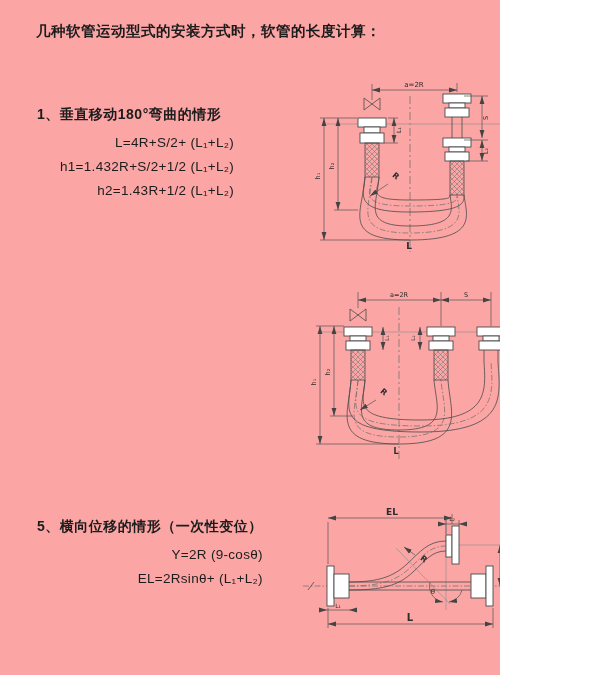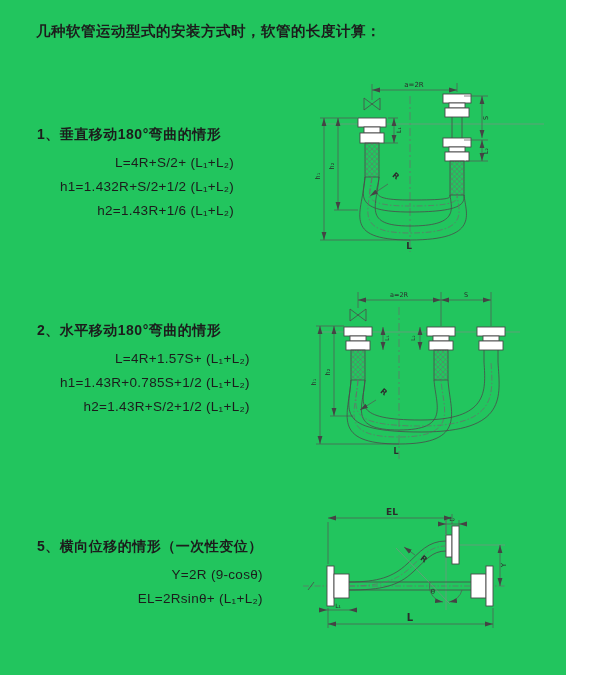--- a/index.html
+++ b/index.html
@@ -1,19 +1,19 @@
 <!DOCTYPE html>
 <html><head>
 <meta charset="utf-8">
 <style>
   html,body{margin:0;padding:0;background:#fff;}
-  #page{position:relative;width:566px;height:675px;background:#22c55e;overflow:hidden;
+  #page{position:relative;width:500px;height:675px;background:#fca5a5;overflow:hidden;
         font-family:"Liberation Sans","DejaVu Sans",sans-serif;color:#1c1c1c;}
   .title{position:absolute;left:36px;top:22px;font-size:14.5px;font-weight:600;letter-spacing:.5px;}
-  .section{position:absolute;left:37px;margin-top:20px;}
+  .section{position:absolute;left:37px;}
   .sec-heading{font-size:14px;font-weight:600;letter-spacing:.5px;margin:0 0 7px 0;}
   .formula{font-size:13.5px;font-weight:500;margin-left:23px;height:24px;line-height:24px;letter-spacing:.3px;text-align:right;}
   .diagram{position:absolute;}
   svg text{font-family:"DejaVu Sans","Liberation Sans",sans-serif;fill:#2c2c2c;}
   .cad{stroke:#4a4a4a;stroke-width:.8;fill:none;}
   .thin{stroke:#8a8a8a;stroke-width:.6;fill:none;}
   .dim{stroke:#555;stroke-width:.7;fill:none;}
   .cl{stroke:#6b6b6b;stroke-width:.7;fill:none;stroke-dasharray:8 3 2 3;}
   .hcl{stroke:#6b6b6b;stroke-width:.7;fill:none;stroke-dasharray:6 2 1.5 2;}
   .braid{fill:url(#hatch);stroke:#4a4a4a;stroke-width:.8;}
@@ -37,29 +37,23 @@
       </marker>
     </defs>
   </svg>
 
   <div class="title">几种软管运动型式的安装方式时，软管的长度计算：</div>
 
   <div class="section" style="top:106px">
     <div class="sec-heading">1、垂直移动180°弯曲的情形</div>
     <div class="formula">L=4R+S/2+ (L₁+L₂)</div>
     <div class="formula">h1=1.432R+S/2+1/2 (L₁+L₂)</div>
-    <div class="formula">h2=1.43R+1/6 (L₁+L₂)</div>
+    <div class="formula">h2=1.43R+1/2 (L₁+L₂)</div>
   </div>
 
-  <div class="section" style="top:302px">
-    <div class="sec-heading">2、水平移动180°弯曲的情形</div>
-    <div class="formula">L=4R+1.57S+ (L₁+L₂)</div>
-    <div class="formula">h1=1.43R+0.785S+1/2 (L₁+L₂)</div>
-    <div class="formula">h2=1.43R+S/2+1/2 (L₁+L₂)</div>
-  </div>
 
   <div class="section" style="top:518px">
     <div class="sec-heading">5、横向位移的情形（一次性变位）</div>
     <div class="formula">Y=2R (9-cosθ)</div>
     <div class="formula">EL=2Rsinθ+ (L₁+L₂)</div>
   </div>
 
   <svg class="diagram" style="left:312px;top:74px" width="280" height="180" viewBox="0 0 280 180">
     <g>
       <path class="cl" d="M98,22 V178"></path>

